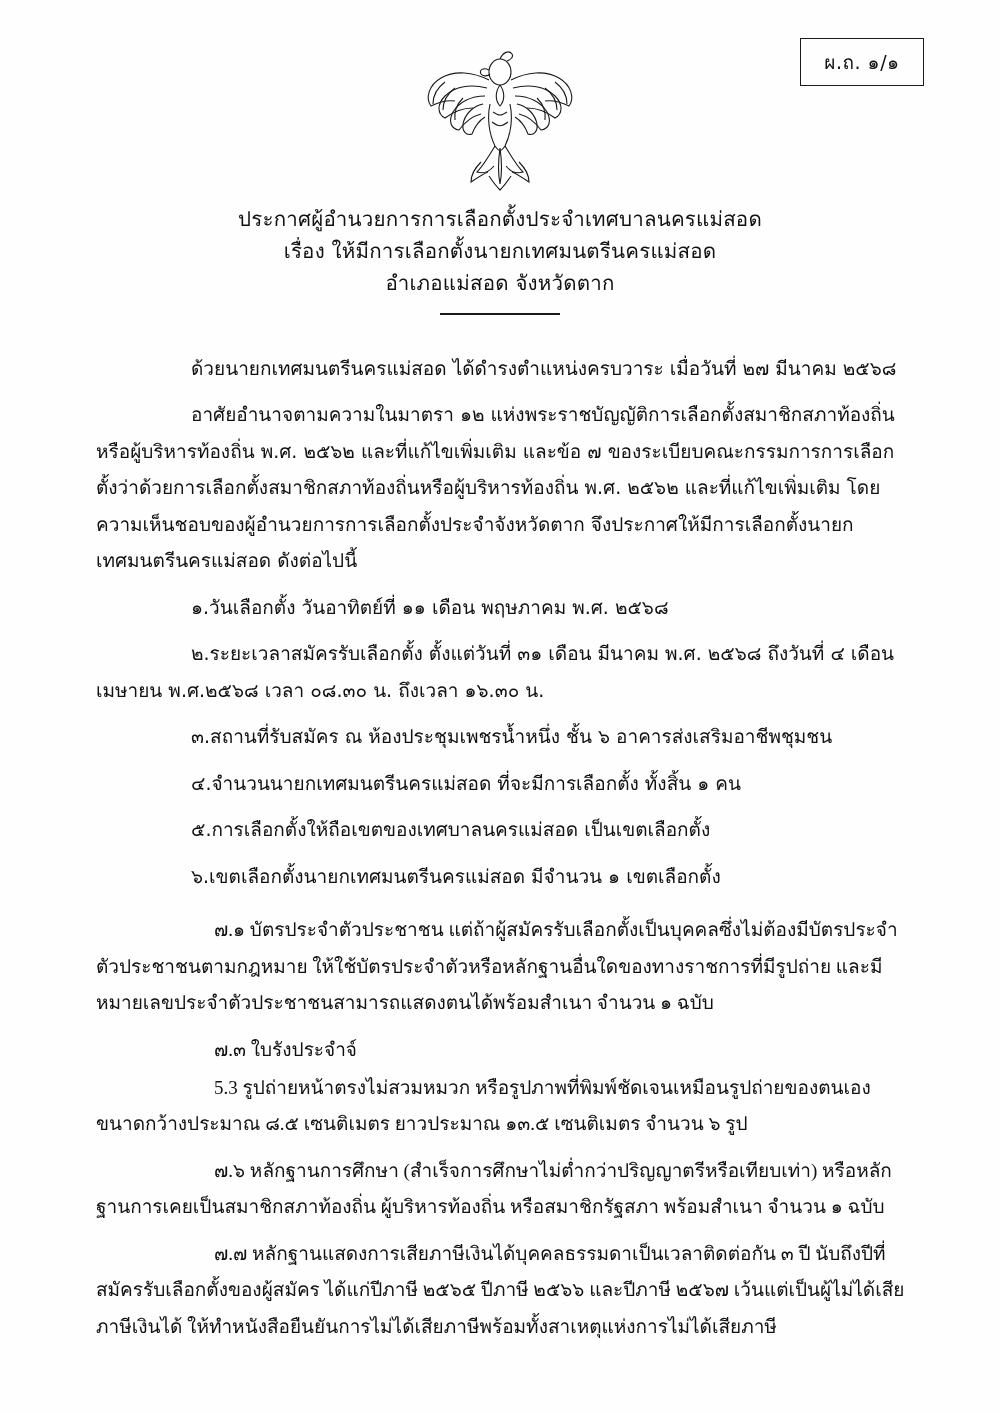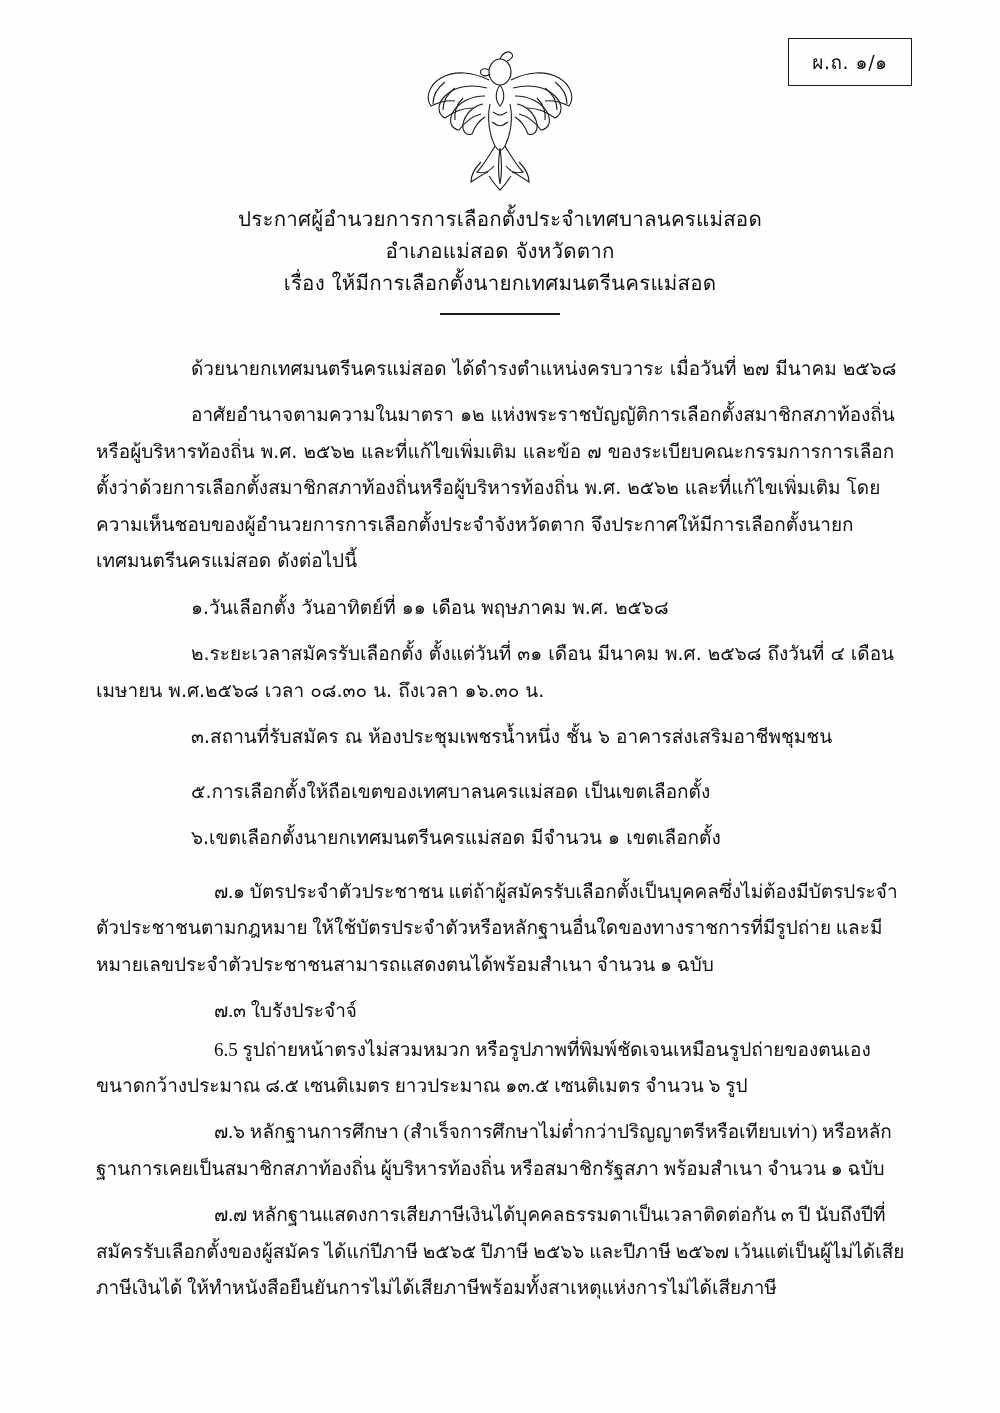--- a/index.html
+++ b/index.html
@@ -16,21 +16,21 @@
     width: 1000px;
     height: 1413px;
     margin: 0 auto;
     background: #fefefe;
     overflow: hidden;
   }
   
   .form-code-box {
     position: absolute;
     top: 38px;
-    right: 88px;
+    right: 76px;
     width: 122px;
     height: 46px;
     border: 1.5px solid #1a1a1a;
     display: flex;
     align-items: center;
     justify-content: center;
     font-size: 19px;
     letter-spacing: 0.5px;
   }
   
@@ -122,60 +122,61 @@
         <path d="M85 106 C 83 120, 83 132, 85 142 C 87 132, 87 120, 85 106"></path>
         <path d="M66 120 C 60 126, 56 133, 56 140 C 62 136, 68 132, 73 130"></path>
         <path d="M104 120 C 110 126, 114 133, 114 140 C 108 136, 102 132, 97 130"></path>
         <path d="M74 134 C 78 140, 82 145, 85 148 C 88 145, 92 140, 96 134"></path>
       </g>
     </svg>
   </div>
 
   <div class="header-block">
     <div class="hline">ประกาศผู้อำนวยการการเลือกตั้งประจำเทศบาลนครแม่สอด</div>
+    <div class="hline">เรื่อง ให้มีการเลือกตั้งนายกเทศมนตรีนครแม่สอด</div>
     <div class="hline">อำเภอแม่สอด  จังหวัดตาก</div>
-    <div class="hline">เรื่อง ให้มีการเลือกตั้งนายกเทศมนตรีนครแม่สอด</div>
     <div class="rule"></div>
   </div>
 
   <div class="body-text">
 
     <p class="indent-2">ด้วยนายกเทศมนตรีนครแม่สอด ได้ดำรงตำแหน่งครบวาระ เมื่อวันที่ ๒๗ มีนาคม ๒๕๖๘</p>
     <div class="para-gap"></div>
 
     <p class="indent-2">อาศัยอำนาจตามความในมาตรา ๑๒ แห่งพระราชบัญญัติการเลือกตั้งสมาชิกสภาท้องถิ่นหรือผู้บริหารท้องถิ่น พ.ศ. ๒๕๖๒ และที่แก้ไขเพิ่มเติม และข้อ ๗ ของระเบียบคณะกรรมการการเลือกตั้งว่าด้วยการเลือกตั้งสมาชิกสภาท้องถิ่นหรือผู้บริหารท้องถิ่น พ.ศ. ๒๕๖๒ และที่แก้ไขเพิ่มเติม โดยความเห็นชอบของผู้อำนวยการการเลือกตั้งประจำจังหวัดตาก จึงประกาศให้มีการเลือกตั้งนายกเทศมนตรีนครแม่สอด ดังต่อไปนี้</p>
     <div class="para-gap"></div>
 
     <p class="indent-2"><span class="n">๑.</span><span>วันเลือกตั้ง วันอาทิตย์ที่ ๑๑ เดือน พฤษภาคม พ.ศ. ๒๕๖๘</span></p>
     <div class="para-gap"></div>
 
     <p class="indent-2"><span class="n">๒.</span><span>ระยะเวลาสมัครรับเลือกตั้ง ตั้งแต่วันที่ ๓๑ เดือน มีนาคม พ.ศ. ๒๕๖๘ ถึงวันที่ ๔ เดือน เมษายน พ.ศ.๒๕๖๘ เวลา ๐๘.๓๐ น. ถึงเวลา ๑๖.๓๐ น.</span></p>
     <div class="para-gap"></div>
 
     <p class="indent-2"><span class="n">๓.</span><span>สถานที่รับสมัคร ณ ห้องประชุมเพชรน้ำหนึ่ง ชั้น ๖ อาคารส่งเสริมอาชีพชุมชน</span></p>
     <div class="para-gap"></div>
 
+    <p class="indent-2"><span class="n">๔.</span><span>จำนวนนายกเทศมนตรีนครแม่สอด ที่จะมีการเลือกตั้ง ทั้งสิ้น ๑ คน</span></p>
     <div class="para-gap"></div>
 
     <p class="indent-2"><span class="n">๕.</span><span>การเลือกตั้งให้ถือเขตของเทศบาลนครแม่สอด เป็นเขตเลือกตั้ง</span></p>
     <div class="para-gap"></div>
 
     <p class="indent-2"><span class="n">๖.</span><span>เขตเลือกตั้งนายกเทศมนตรีนครแม่สอด มีจำนวน ๑ เขตเลือกตั้ง</span></p>
     <div class="para-gap"></div>
 
     <div class="para-gap"></div>
 
     <p class="indent-3"><span class="n">๗.๑</span> <span>บัตรประจำตัวประชาชน แต่ถ้าผู้สมัครรับเลือกตั้งเป็นบุคคลซึ่งไม่ต้องมีบัตรประจำตัวประชาชนตามกฎหมาย ให้ใช้บัตรประจำตัวหรือหลักฐานอื่นใดของทางราชการที่มีรูปถ่าย และมีหมายเลขประจำตัวประชาชนสามารถแสดงตนได้พร้อมสำเนา จำนวน ๑ ฉบับ</span></p>
     <div class="para-gap"></div>
 
 
     <p class="indent-3"><span class="n">๗.๓</span> <span>ใบรังประจำจ์</span></p>
 
 
-    <p class="indent-3"><span class="n">6.5</span> <span>รูปถ่ายหน้าตรงไม่สวมหมวก หรือรูปภาพที่พิมพ์ชัดเจนเหมือนรูปถ่ายของตนเองขนาดกว้างประมาณ ๘.๕ เซนติเมตร ยาวประมาณ ๑๓.๕ เซนติเมตร จำนวน  ๖  รูป</span></p>
+    <p class="indent-3"><span class="n">5.3</span> <span>รูปถ่ายหน้าตรงไม่สวมหมวก หรือรูปภาพที่พิมพ์ชัดเจนเหมือนรูปถ่ายของตนเองขนาดกว้างประมาณ ๘.๕ เซนติเมตร ยาวประมาณ ๑๓.๕ เซนติเมตร จำนวน  ๖  รูป</span></p>
     <div class="para-gap"></div>
 
     <p class="indent-3"><span class="n">๗.๖</span> <span>หลักฐานการศึกษา (สำเร็จการศึกษาไม่ต่ำกว่าปริญญาตรีหรือเทียบเท่า) หรือหลักฐานการเคยเป็นสมาชิกสภาท้องถิ่น ผู้บริหารท้องถิ่น หรือสมาชิกรัฐสภา พร้อมสำเนา จำนวน ๑ ฉบับ</span></p>
     <div class="para-gap"></div>
 
     <p class="indent-3"><span class="n">๗.๗</span> <span>หลักฐานแสดงการเสียภาษีเงินได้บุคคลธรรมดาเป็นเวลาติดต่อกัน ๓ ปี นับถึงปีที่สมัครรับเลือกตั้งของผู้สมัคร ได้แก่ปีภาษี ๒๕๖๕ ปีภาษี ๒๕๖๖ และปีภาษี ๒๕๖๗ เว้นแต่เป็นผู้ไม่ได้เสียภาษีเงินได้ ให้ทำหนังสือยืนยันการไม่ได้เสียภาษีพร้อมทั้งสาเหตุแห่งการไม่ได้เสียภาษี</span></p>
 
   </div>
 </div>
 

